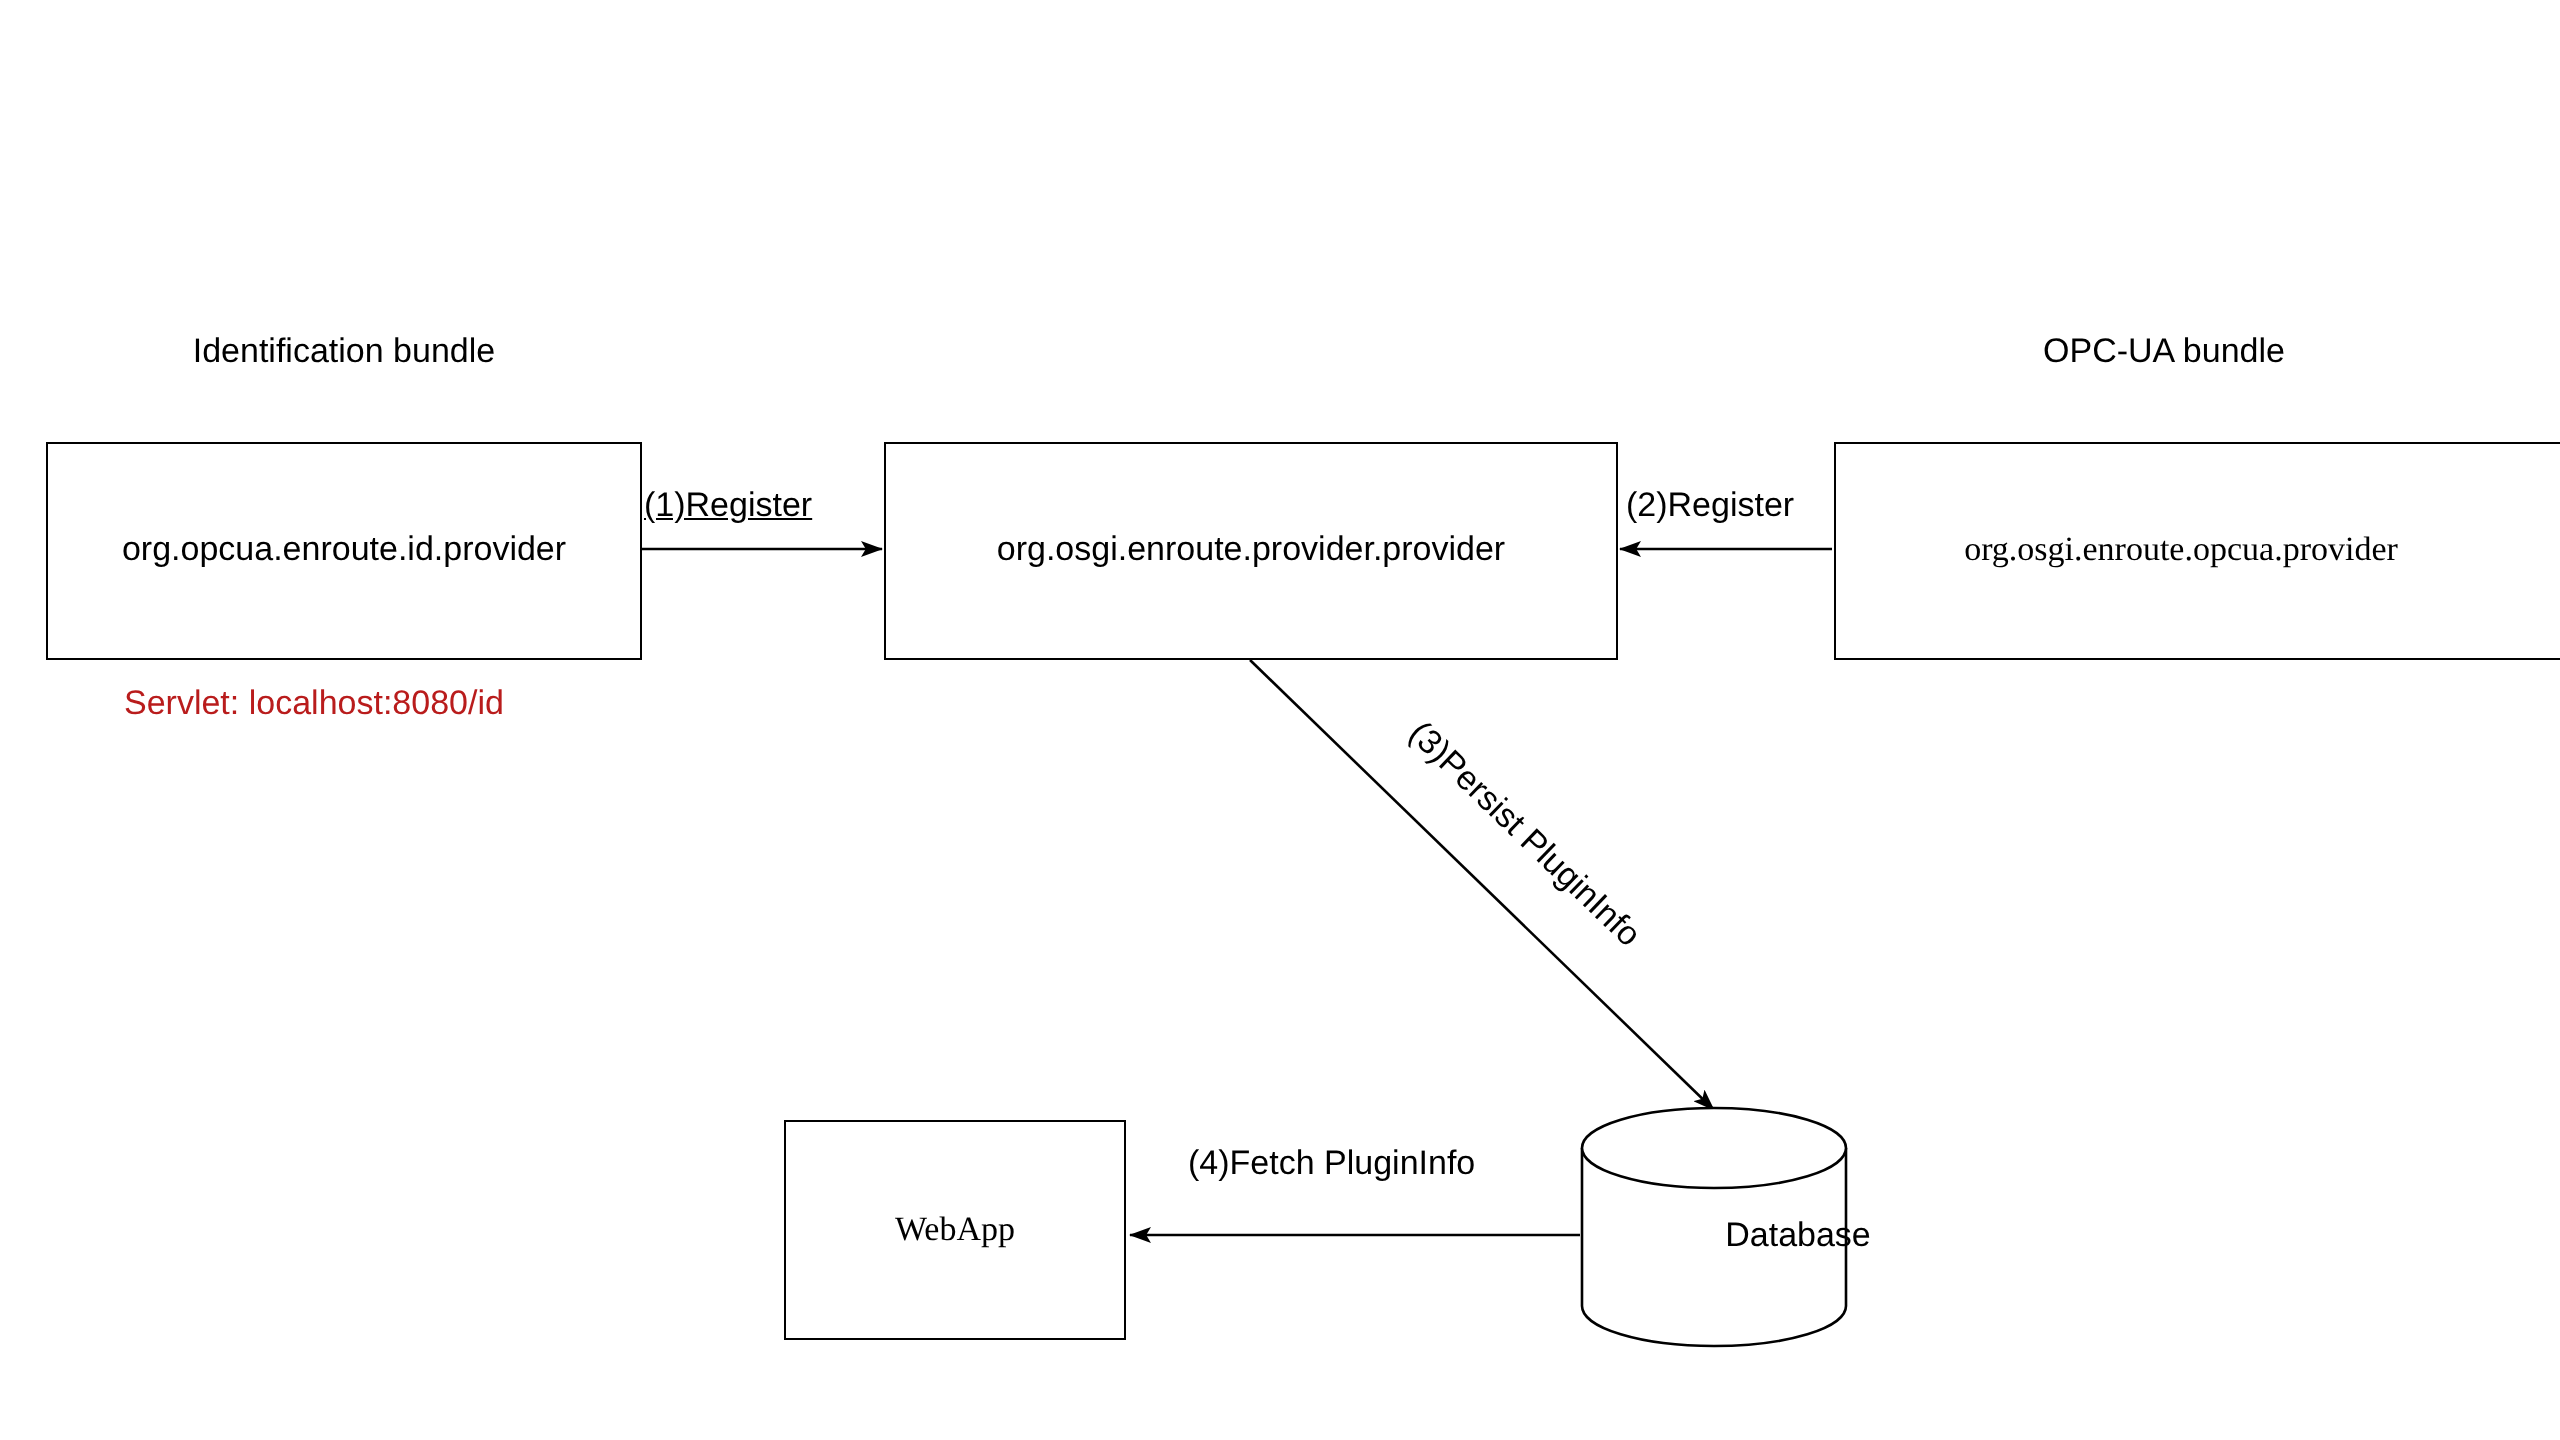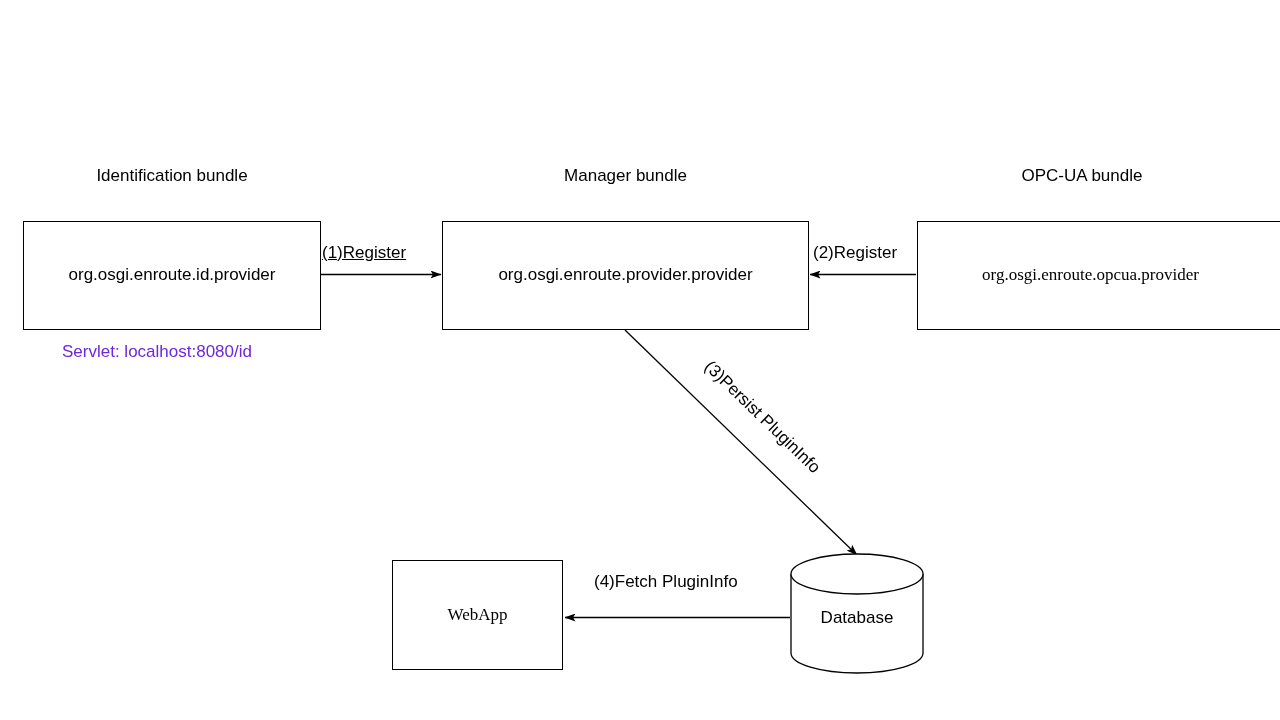--- a/index.html
+++ b/index.html
@@ -44,21 +44,21 @@
     line-height: 1.1;
     color: #000000;
     white-space: nowrap;
     text-align: center;
   }
   
   .caption {
     position: absolute;
     font-size: 17px;
     line-height: 1.15;
-    color: #6d28d9;
+    color: #b91c1c;
     white-space: nowrap;
   }
   .group-title {
     position: absolute;
     font-size: 17px;
     line-height: 1.15;
     color: #000000;
     white-space: nowrap;
     text-align: center;
   }
@@ -107,41 +107,40 @@
     <line x1="790" y1="601.5" x2="565" y2="601.5" stroke="#000000" stroke-width="1.3" marker-end="url(#arrowhead)"></line>
 
     <g>
       <path d="M791,558 L791,637 A66,20 0 0 0 923,637 L923,558" fill="#ffffff" stroke="#000000" stroke-width="1.3"></path>
       <ellipse cx="857" cy="558" rx="66" ry="20" fill="#ffffff" stroke="#000000" stroke-width="1.3"></ellipse>
     </g>
   </svg>
 
   <div class="group-title" style="left:23px; top:150px; width:298px;">Identification bundle</div>
 
-  <div class="group-title" style="left:442px; top:150px; width:367px;">Manager bundle</div>
 
   <div class="group-title" style="left:917px; top:150px; width:330px;">OPC-UA bundle</div>
 
   <div class="node-box" style="left:23px; top:205px; width:298px; height:109px;">
-    <span class="node-label">org.osgi.enroute.id.provider</span>
+    <span class="node-label">org.opcua.enroute.id.provider</span>
   </div>
 
   <div class="node-box" style="left:442px; top:205px; width:367px; height:109px;">
     <span class="node-label">org.osgi.enroute.provider.provider</span>
   </div>
 
   <div class="node-box" style="left:917px; top:205px; width:370px; height:109px; border-right:none;">
     <span class="node-label" style="margin-right:24px;font-family:Liberation Serif, serif;">org.osgi.enroute.opcua.provider</span>
   </div>
 
   <div class="node-box" style="left:392px; top:544px; width:171px; height:110px;font-family:Liberation Serif, serif;">
     <span class="node-label">WebApp</span>
   </div>
 
-  <div class="cylinder" style="left:791px; top:538px; width:132px; height:117px;">
+  <div class="cylinder" style="left:791px; top:538px; width:132px; height:117px;padding-left:28px;">
     <div class="cylinder-text" style="top:54px;">Database</div>
   </div>
 
   <div class="caption" style="left:62px; top:326px;">Servlet: localhost:8080/id</div>
 
 
   <div class="edge-label" style="left:322px; top:227px;text-decoration:underline;">(1)Register</div>
 
   <div class="edge-label" style="left:813px; top:227px;">(2)Register</div>
 

